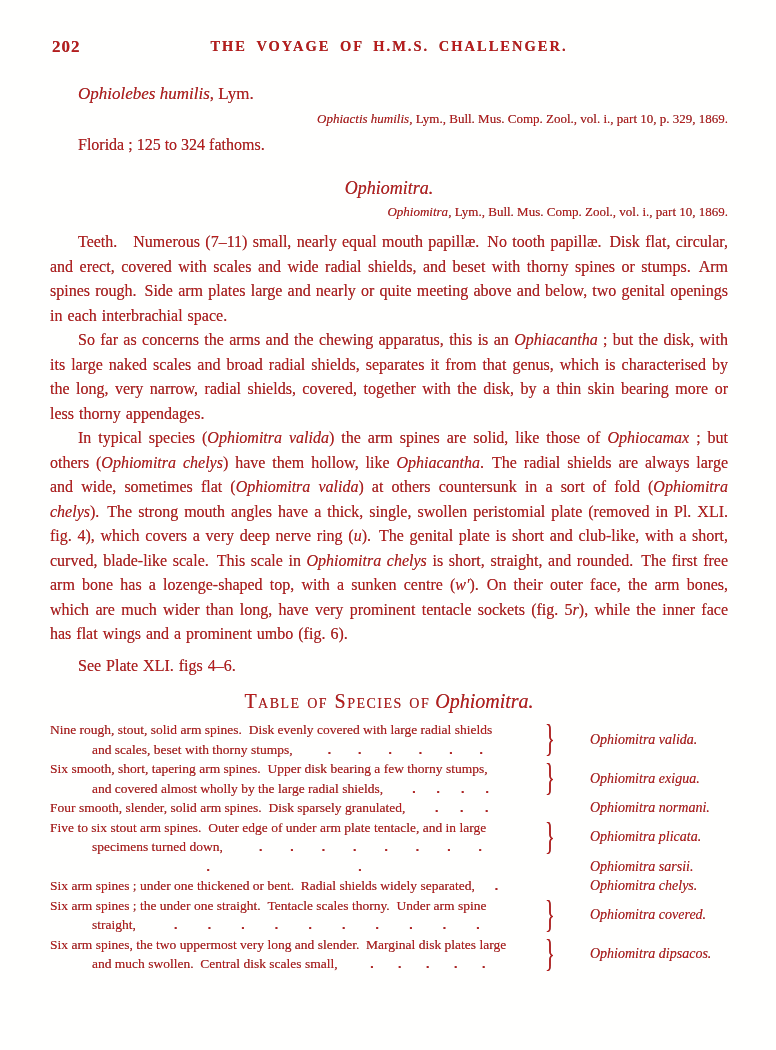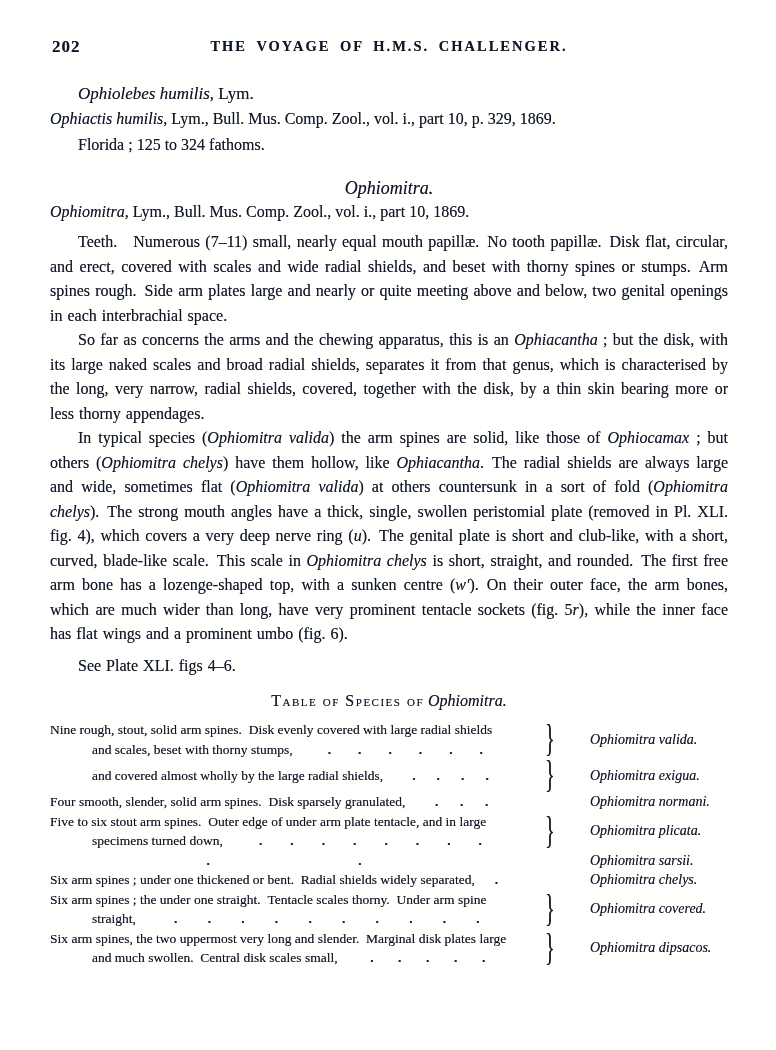--- a/index.html
+++ b/index.html
@@ -7,61 +7,61 @@
     width: 776px; height: 1050px;
     background: #ffffff;
     overflow: hidden;
   }
   .page {
     position: relative;
     width: 776px; height: 1050px;
     box-sizing: border-box;
     padding: 38px 48px 20px 50px;
     background: #fffffe;
-    color: #0f172a;
+    color: #b91c1c;
     font-family: "Liberation Serif", "DejaVu Serif", serif;
     text-shadow: 0 0 0.4px rgba(20,20,20,0.55);
   }
   
   .running-head { position: relative; height: 20px; margin-bottom: 25px; }
   .pagenum {
     position: absolute; left: 2px; top: -1px;
     font-size: 17px; font-weight: 700; letter-spacing: 1px;
   }
   .rtitle {
     display: block; text-align: center;
     font-size: 14.5px; font-weight: 700;
     letter-spacing: 2px; word-spacing: 4px;
   }
   
   .entry-title { margin: 0 0 0 28px; font-size: 17px; line-height: 22px; }
   .citation {
-    font-size: 16px; line-height: 18px;
-    text-align: left; margin: 5px 0 0 0;
+    font-size: 13px; line-height: 18px;
+    text-align: right; margin: 5px 0 0 0;
   }
   .locality { margin: 6px 0 0 28px; font-size: 16px; line-height: 22px; }
   
   .genus-heading {
     margin: 20px 0 0 0; text-align: center;
     font-size: 18px; line-height: 24px;
     font-style: italic; font-weight: 400;
   }
   .genus-citation { margin-top: 3px; }
   .body-block { margin-top: 9px; }
   .body-para {
     margin: 0; font-size: 16px; line-height: 24.5px;
     text-align: justify; text-indent: 28px;
     word-spacing: 1px;
   }
   .see-plate { text-align: left; margin-top: 7px; }
   i { font-style: italic; }
   
   .table-head {
     margin-top: 12px; text-align: center;
-    font-size: 16px; line-height: 22px;
+    font-size: 20px; line-height: 22px;
   }
   .table-head .sc { font-variant: small-caps; letter-spacing: 1.5px; }
   .table-head .gi { font-style: italic; }
   .stable { margin-top: 8px; font-size: 13.5px; line-height: 19.5px; }
   .trow { display: flex; align-items: center; gap: 28px; }
   .tdesc { flex: 1 1 auto; min-width: 0; }
   .tline { display: flex; align-items: baseline; }
   .tindent { padding-left: 42px; }
   .ttext { flex: 0 0 auto; white-space: nowrap; }
   .dots {
@@ -126,20 +126,23 @@
               <span>.</span>
               <span>.</span>
             </span>
           </div>
         </div>
         <div class="tbrace">}</div>
         <div class="tspecies">Ophiomitra valida.</div>
       </div>
       <div class="trow">
         <div class="tdesc">
+          <div class="tline">
+            <span class="ttext">Six smooth, short, tapering arm spines. Upper disk bearing a few thorny stumps,</span>
+          </div>
           <div class="tline tindent">
             <span class="ttext">and covered almost wholly by the large radial shields,</span>
             <span class="dots">
               <span>.</span>
               <span>.</span>
               <span>.</span>
               <span>.</span>
             </span>
           </div>
         </div>

